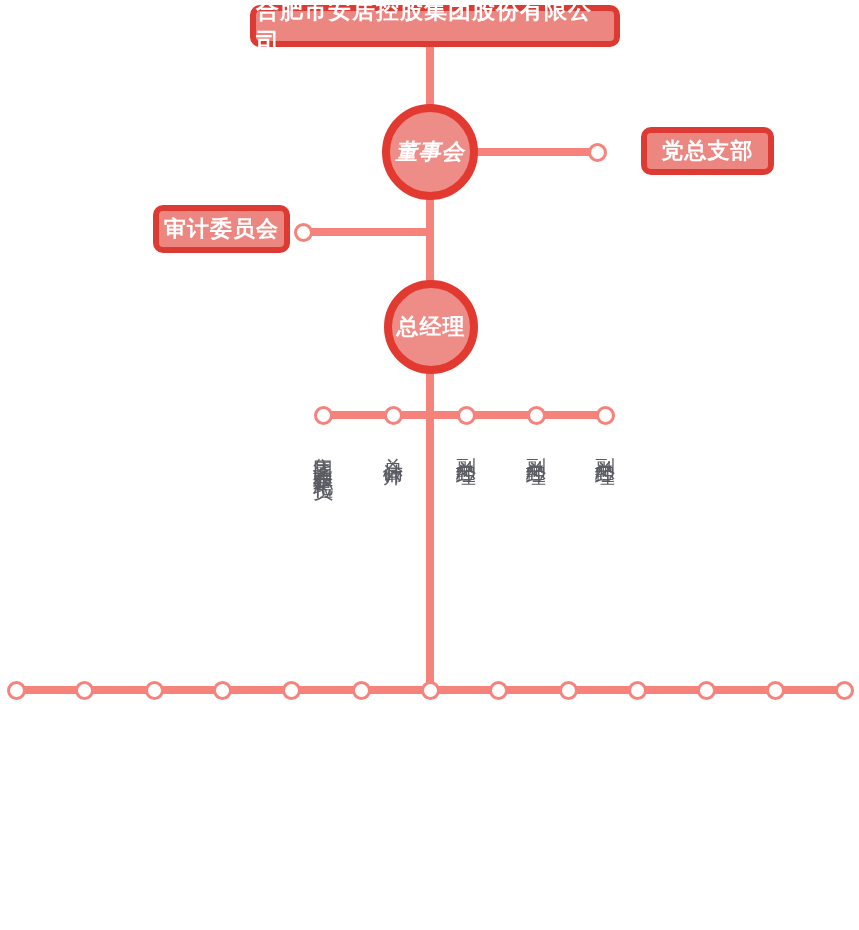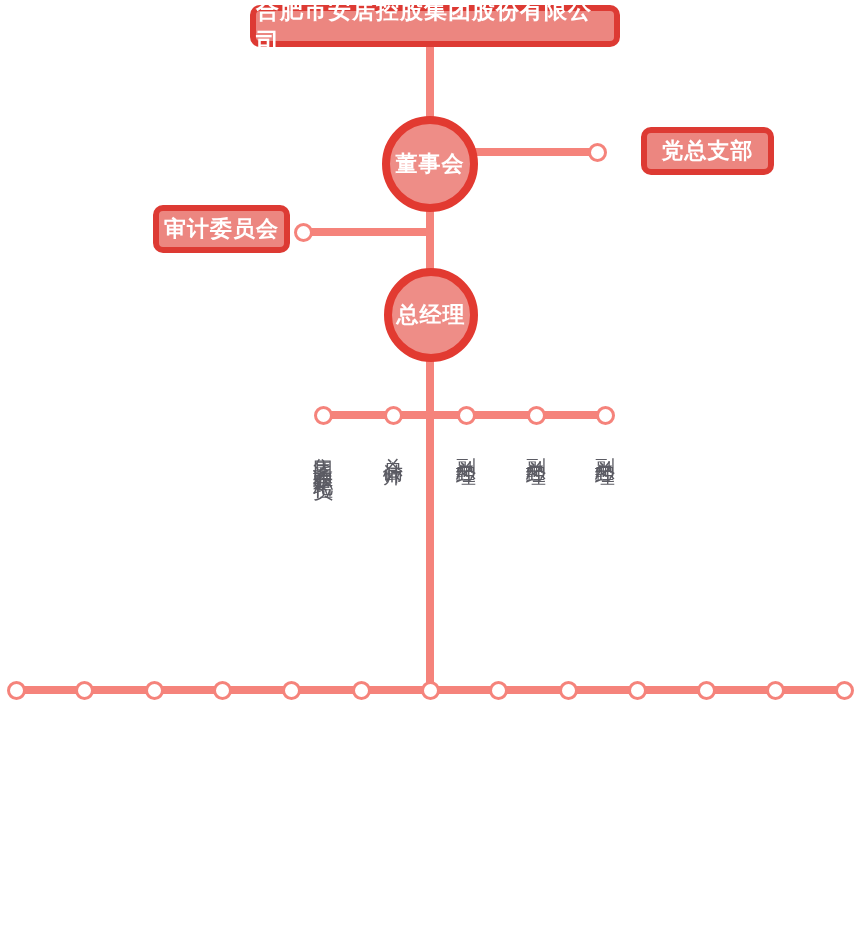--- a/index.html
+++ b/index.html
@@ -92,29 +92,29 @@
       <div class="dot" style="left: 766px; top: 681px;"></div>
       <div class="vlabel" style="left: 775px; top: 716px;">安全管理部</div>
       <div class="dot" style="left: 835px; top: 681px;"></div>
       <div class="vlabel" style="left: 844px; top: 716px;">纪检室</div>
     </div>
 
   <div class="node-box big" style="left:250px;top:5px;width:370px;height:42px;">
     <span>合肥市安居控股集团股份有限公司</span>
   </div>
 
-  <div class="node-circle" style="left:382px;top:116px;width:96px;height:96px;">
+  <div class="node-circle" style="left:382px;top:104px;width:96px;height:96px;font-style:italic;">
     <span>董事会</span>
   </div>
 
   <div class="node-box small" style="left:615px;top:127px;width:133px;height:48px;margin-left:26px;">
     <span>党总支部</span>
   </div>
 
   <div class="node-box small" style="left:153px;top:205px;width:137px;height:48px;align-items:center;">
     <span>审计委员会</span>
   </div>
 
-  <div class="node-circle" style="left:384px;top:268px;width:94px;height:94px;">
+  <div class="node-circle" style="left:384px;top:280px;width:94px;height:94px;">
     <span>总经理</span>
   </div>
 
 </div>
 
 </body></html>

